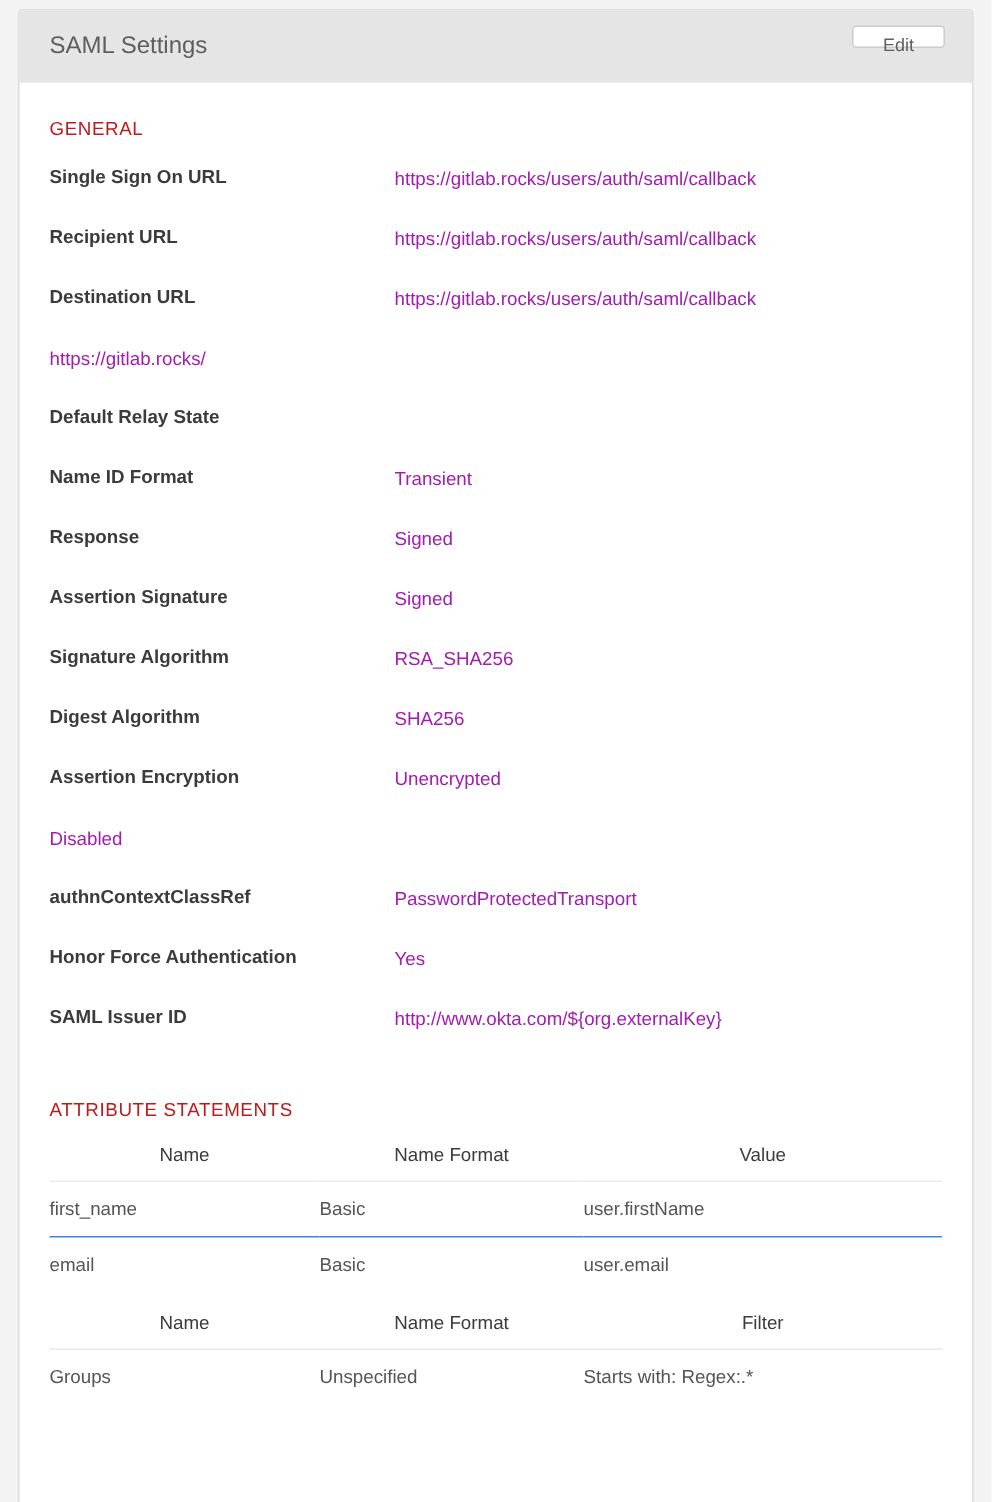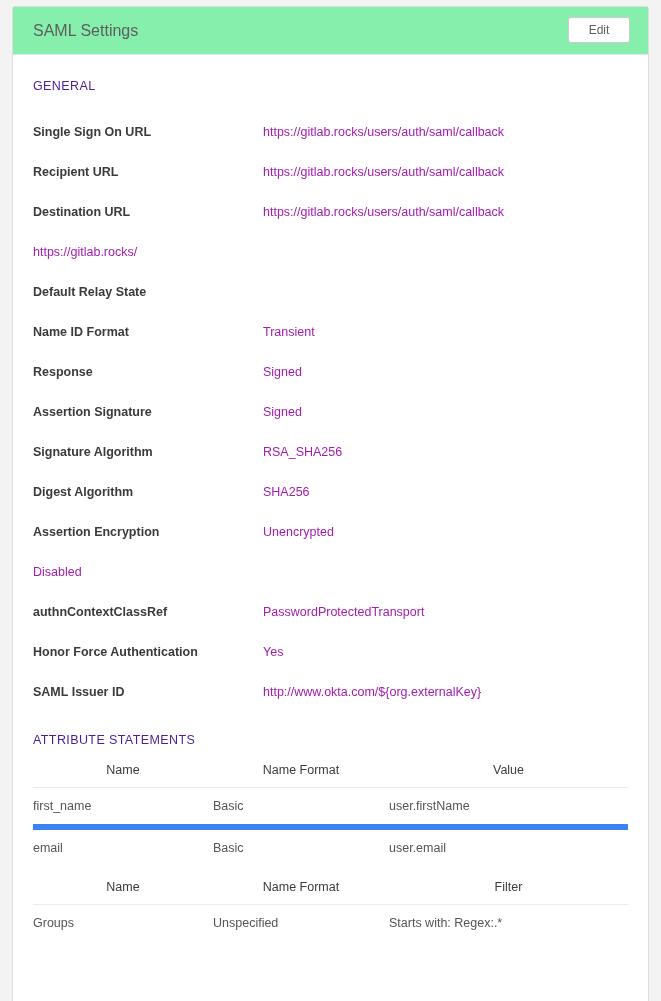--- a/index.html
+++ b/index.html
@@ -21,68 +21,68 @@
     top: 6px;
     width: 637px;
     min-height: 1000px;
     background: #ffffff;
     border: 1px solid #ddd;
     border-radius: 3px;
     box-sizing: border-box;
   }
   .panel-header {
     height: 48px;
-    background: #86efac;
+    background: #e5e5e5;
     border-bottom: 1px solid #e6e6e6;
     position: relative;
     box-sizing: border-box;
   }
   .panel-title {
     position: absolute;
     left: 20px;
     top: 15px;
     font-size: 16px;
     color: #5e5e5e;
     font-weight: normal;
   }
   .edit-button {
     position: absolute;
     right: 18px;
     top: 10px;
     width: 62px;
-    height: 26px;
+    height: 15px;
     line-height: 25px;
     text-align: center;
     background: #ffffff;
     border: 1px solid #cccccc;
     border-radius: 3px;
     font-size: 12px;
     color: #5e5e5e;
     cursor: pointer;
     box-sizing: border-box;
   }
   .panel-body {
     padding: 18px 20px 20px 20px;
   }
   .section-title {
-    color: #4c1d95;
+    color: #b91c1c;
     font-size: 12.5px;
     letter-spacing: 0.4px;
     margin-top: 6px;
     margin-bottom: 6px;
   }
   .section-title.spaced-top {
     margin-top: 34px;
   }
   .kv-list {
     margin-top: 4px;
   }
   .kv-row {
     display: flex;
-    align-items: flex-end;
+    align-items: flex-start;
     min-height: 40px;
   }
   .kv-key {
     width: 230px;
     flex: 0 0 230px;
     font-weight: bold;
     font-size: 12.5px;
     color: #3b3b3b;
     padding-top: 12px;
   }
@@ -104,21 +104,21 @@
     font-size: 12.5px;
     color: #3b3b3b;
     padding: 10px 0 10px 0;
     border-bottom: 1px solid #ececec;
   }
   table.attr-table td {
     text-align: left;
     font-size: 12.5px;
     color: #555555;
     padding: 11px 0 11px 0;
-    border-bottom: 6px solid #3b82f6;
+    border-bottom: 1px solid #3b82f6;
   }
   table.attr-table th.c1, table.attr-table td.c1 { width: 180px; }
   table.attr-table th.c2, table.attr-table td.c2 { width: 176px; }
   table.attr-table th.c3, table.attr-table td.c3 { width: auto; }
   table.attr-table tr:last-child td { border-bottom: none; }
 </style>
 </head>
 <body>
 
 <div class="panel">

